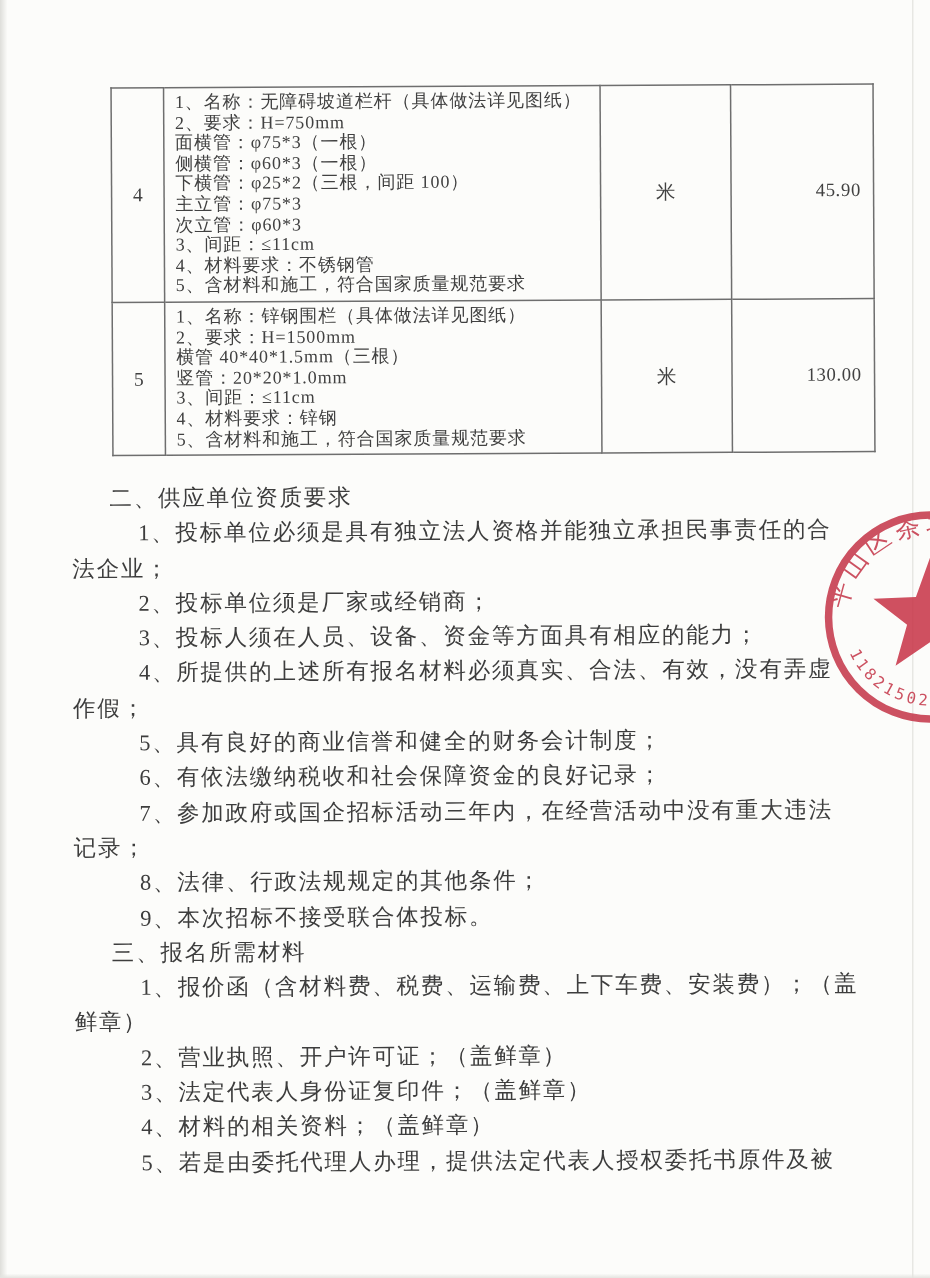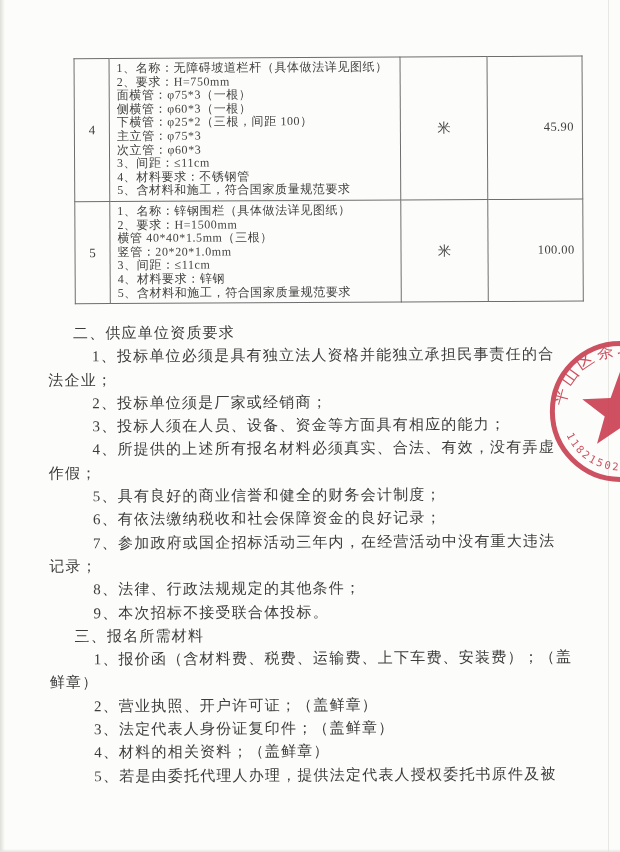--- a/index.html
+++ b/index.html
@@ -130,21 +130,21 @@
         <td class="col-desc">
           <div class="desc-line">1、名称：锌钢围栏（具体做法详见图纸）</div>
           <div class="desc-line">2、要求：H=1500mm</div>
           <div class="desc-line">横管  40*40*1.5mm（三根）</div>
           <div class="desc-line">竖管：20*20*1.0mm</div>
           <div class="desc-line">3、间距：≤11cm</div>
           <div class="desc-line">4、材料要求：锌钢</div>
           <div class="desc-line">5、含材料和施工，符合国家质量规范要求</div>
         </td>
         <td class="col-unit">米</td>
-        <td class="col-qty">100.00</td>
+        <td class="col-qty">130.00</td>
       </tr>
     </tbody>
       </table>
 
     <div class="bodytext">
       <div class="bline section">二、供应单位资质要求</div>
       <div class="bline item">1、投标单位必须是具有独立法人资格并能独立承担民事责任的合</div>
       <div class="bline cont">法企业；</div>
       <div class="bline item">2、投标单位须是厂家或经销商；</div>
       <div class="bline item">3、投标人须在人员、设备、资金等方面具有相应的能力；</div>

